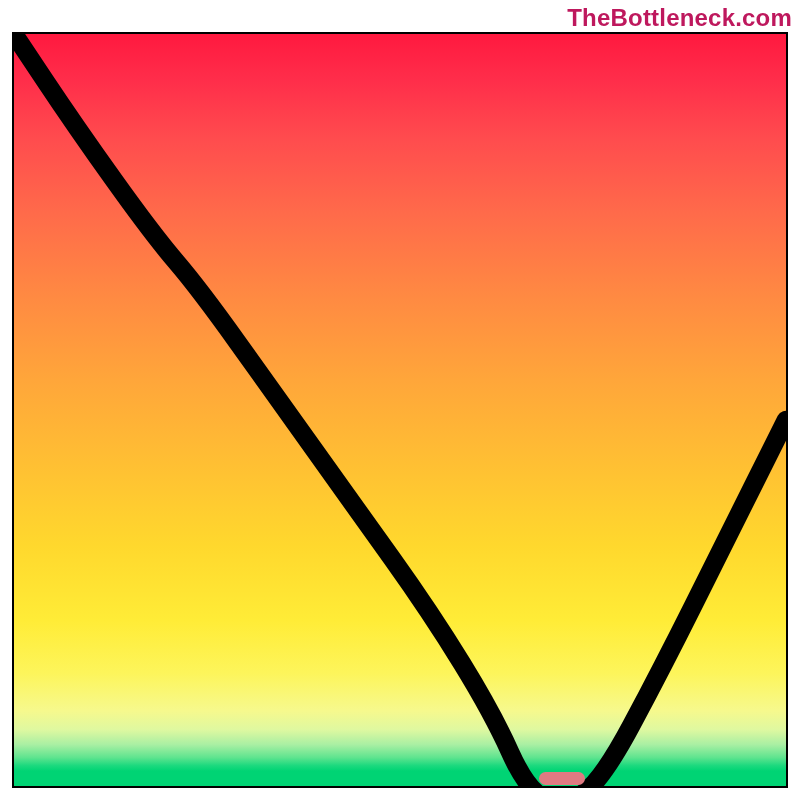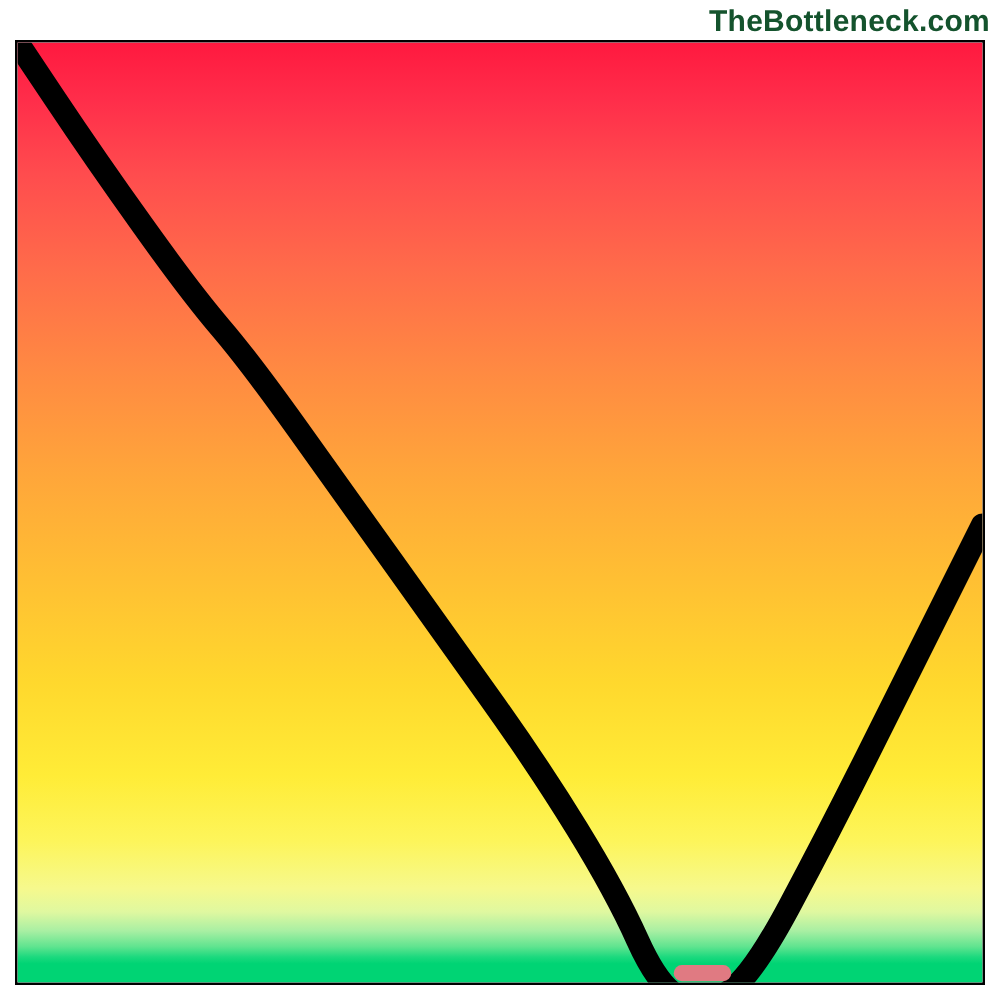--- a/index.html
+++ b/index.html
@@ -16,21 +16,21 @@
     width: 800px;
     height: 800px;
     background: #fff;
   }
   .watermark {
     position: absolute;
     top: 4px;
     right: 8px;
     font-size: 24px;
     font-weight: 600;
-    color: #14532d;
+    color: #be185d;
     letter-spacing: 0.2px;
     user-select: none;
   }
   .plot-frame {
     position: absolute;
     left: 12px;
     right: 12px;
     top: 32px;
     bottom: 12px;
     border: 2px solid #000;

